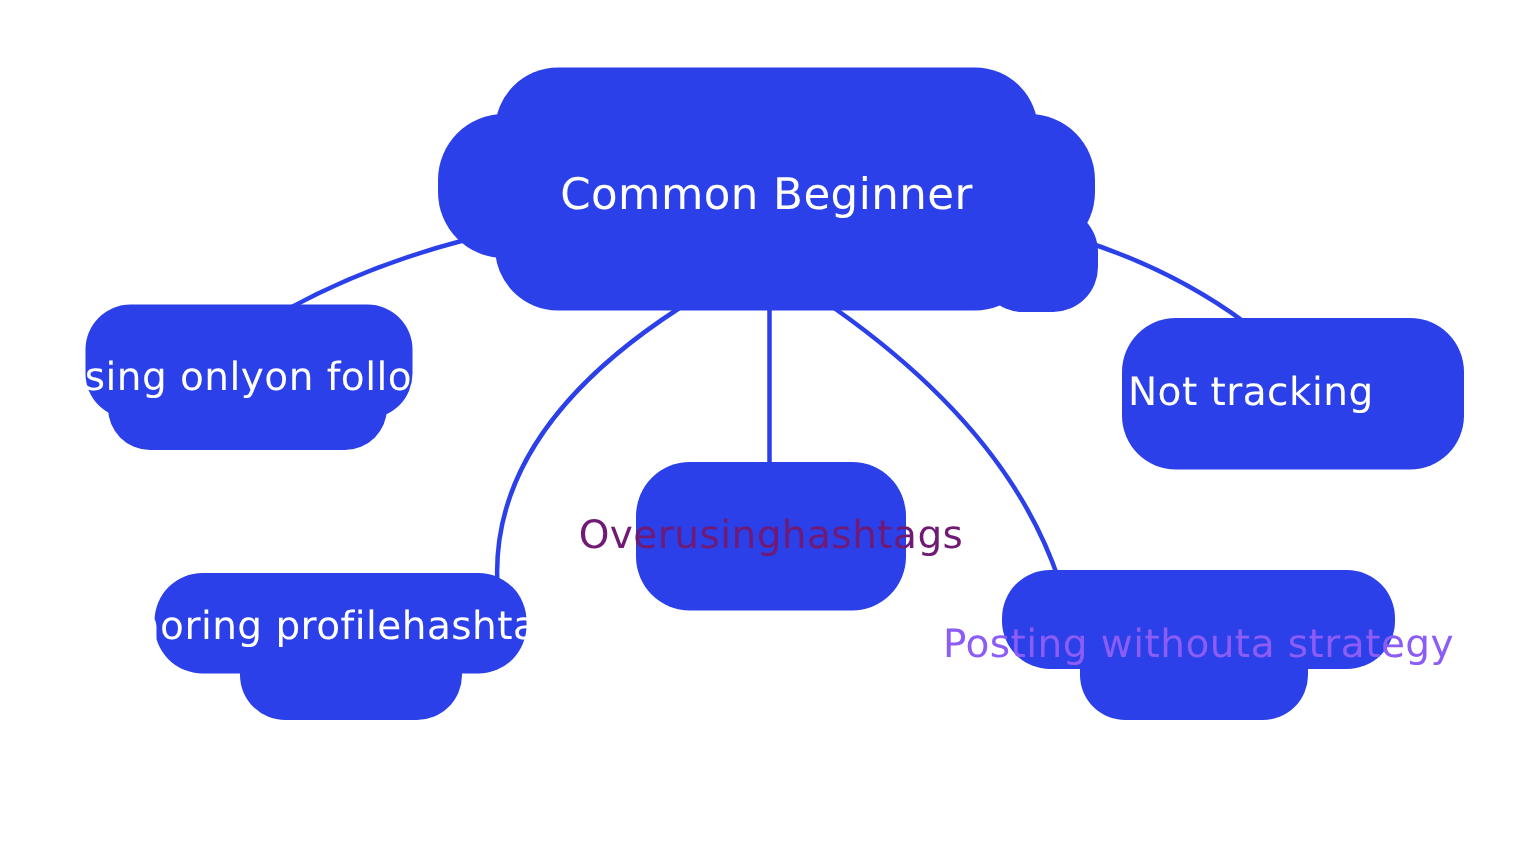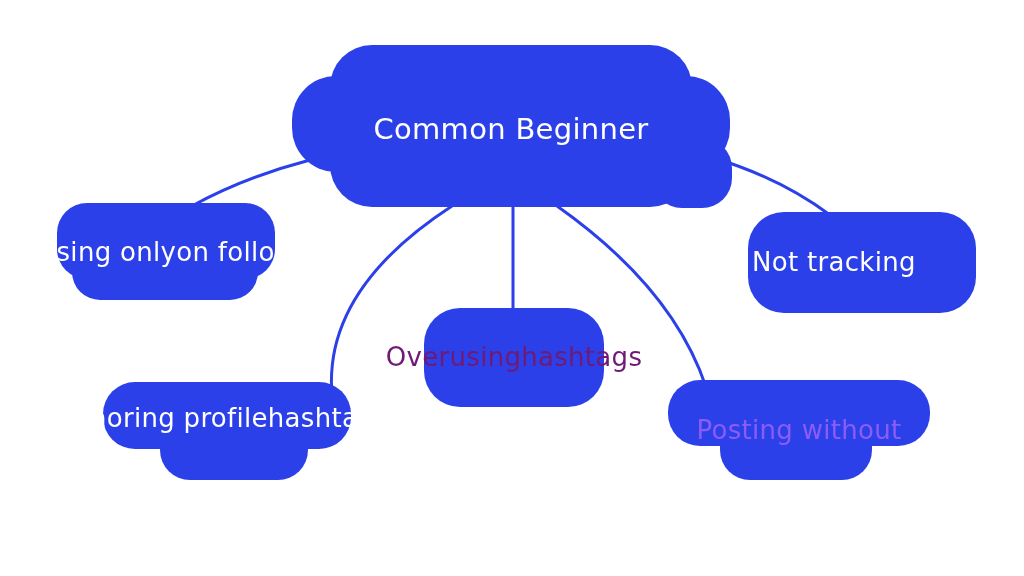--- a/index.html
+++ b/index.html
@@ -88,16 +88,17 @@
       <span>Ignoring profile</span>
       <span>hashtags</span>
     </div>
   </div>
 
   <div>
     <div class="blob" style="left: 668px; top: 380px; width: 262px; height: 66px; border-radius: 32px; background: rgb(43, 64, 232);"></div>
     <div class="blob" style="left: 720px; top: 406px; width: 152px; height: 74px; border-radius: 30px; background: rgb(43, 64, 232);"></div>
     <div class="node-label child-label" style="left: 689px; top: 394px; width: 220px; height: 72px; color: #8b5cf6;">
       <span>Posting without</span>
+      <span>a strategy</span>
     </div>
   </div>
 
 </div>
 
 </body></html>

